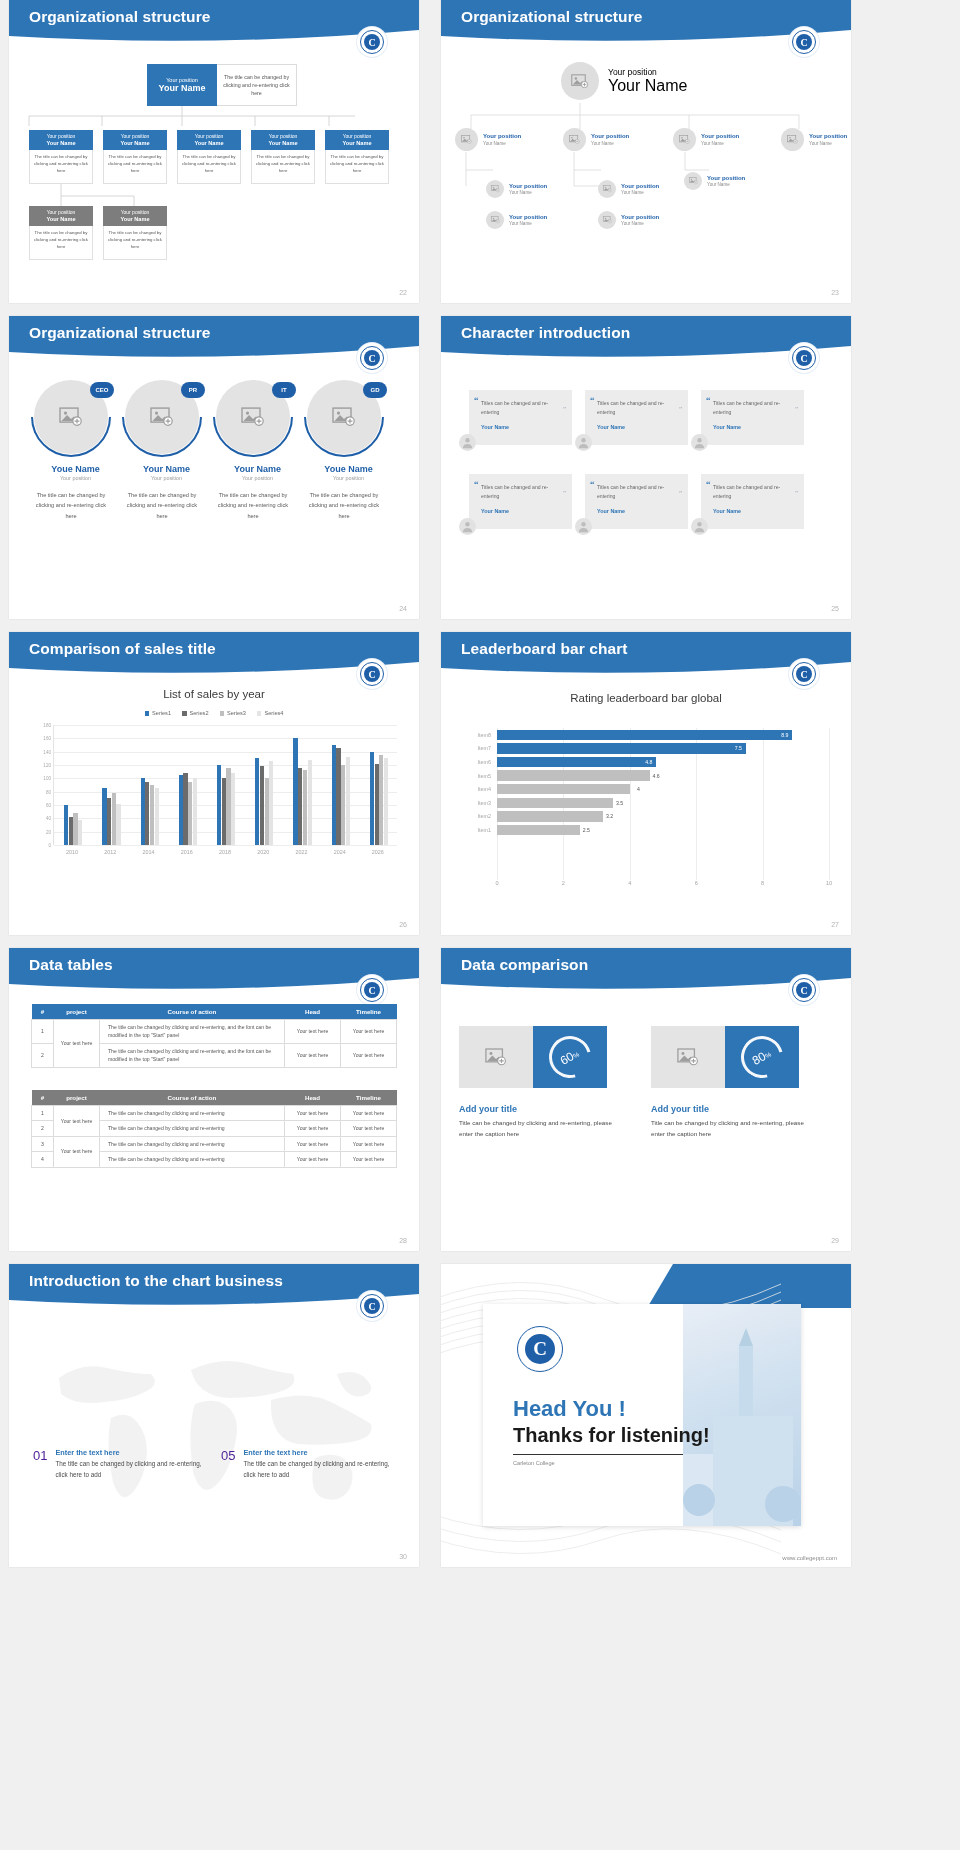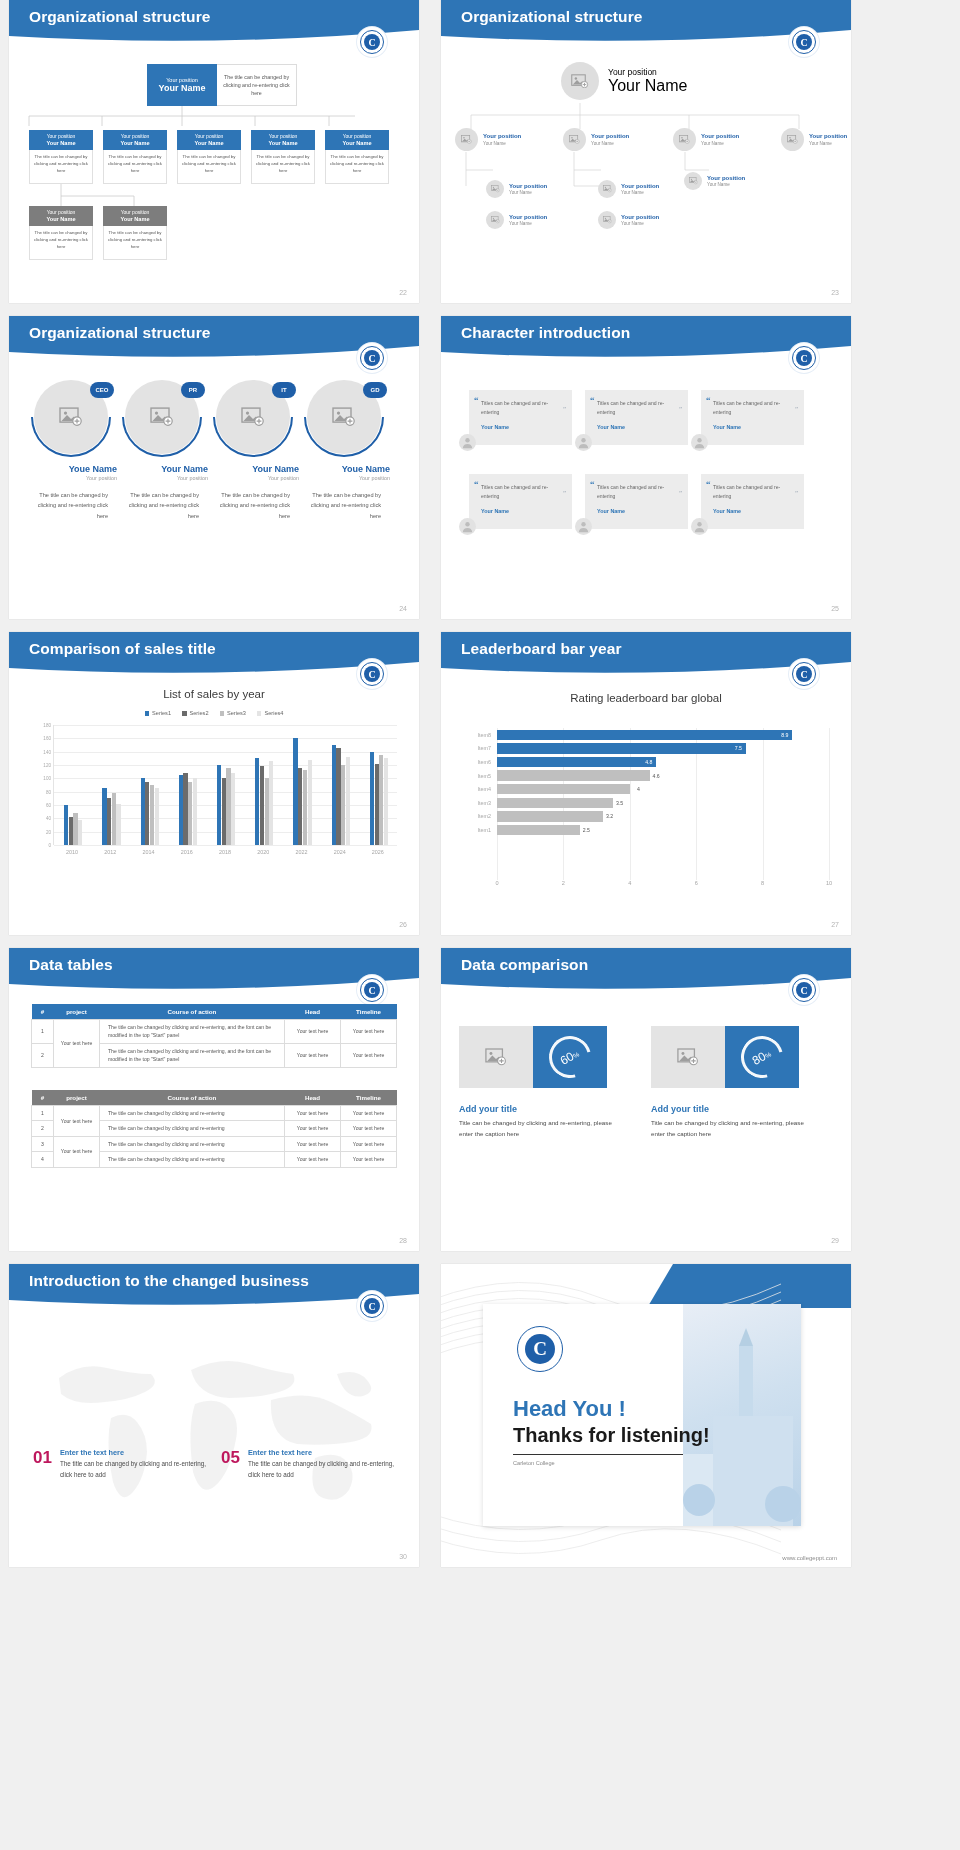--- a/index.html
+++ b/index.html
@@ -90,21 +90,21 @@
   
   .ph {
     border-radius:50%; background:#dedede; position:relative;
     display:flex;align-items:center;justify-content:center;
   }
   .ph svg{display:block}
   .s23 .lbl .p{font-size:6px;font-weight:bold;color:#1f5fa8;line-height:1.25}
   .s23 .lbl .n{font-size:4.6px;color:#8a8a8a}
 
   
-  .s24-col{position:absolute;width:92px;text-align:right}
+  .s24-col{position:absolute;width:92px;text-align:center}
   .s24-circ{position:relative;width:74px;height:74px;margin:0 auto}
   .s24-circ .big{width:74px;height:74px;border-radius:50%;background:#e3e3e3;
     display:flex;align-items:center;justify-content:center}
   .s24-circ .arc{position:absolute;inset:-3px;border-radius:50%;
     border:2.5px solid #1f5fa8;border-right-color:transparent;border-top-color:transparent;
     transform:rotate(-45deg)}
   .s24-circ .tag{
     position:absolute;right:-6px;top:2px;width:24px;height:16px;border-radius:8px;
     background:#1f5fa8;color:#fff;font-size:6px;font-weight:bold;
     display:flex;align-items:center;justify-content:center;
@@ -165,21 +165,21 @@
   .dc-pct{width:74px;height:62px;background:#2e75b6;display:flex;align-items:center;justify-content:center;position:relative}
   .dc-ring{width:42px;height:42px;border-radius:50%;border:3px solid rgba(255,255,255,.95);
     border-right-color:transparent;position:relative;display:flex;align-items:center;justify-content:center;
     transform:rotate(30deg)}
   .dc-val{position:absolute;color:#fff;font-size:12px;transform:rotate(-30deg)}
   .dc-val i{font-size:6.5px;font-style:normal}
   .dc-title{position:absolute;font-size:9px;font-weight:bold;color:#2e75b6}
   .dc-desc{position:absolute;font-size:6.2px;color:#4a4a4a;line-height:1.75;width:168px}
 
   
-  .num-big{font-size:17px;font-weight:bold;color:#be185d}
+  .num-big{font-size:13px;font-weight:normal;color:#4c1d95}
   .gb-h{font-size:7.3px;font-weight:bold;color:#2e75b6}
   .gb-p{font-size:6.3px;color:#4a4a4a;line-height:1.7;width:150px;margin-top:2px}
 
   
   .ty-card{position:absolute;left:42px;top:40px;width:318px;height:222px;background:#fff;
     box-shadow:0 1px 5px rgba(0,0,0,.14);overflow:hidden}
   .ty-photo{position:absolute;right:0;top:0;width:118px;height:222px;
     background:linear-gradient(160deg,#e8eef6,#cfe0ef 45%,#b9d2e8)}
   .ty-seal{position:absolute;left:34px;top:22px;width:46px;height:46px;border-radius:50%;
     border:1.6px solid #1f5fa8;display:flex;align-items:center;justify-content:center}
@@ -742,21 +742,21 @@
         </div>
       </div>
       <div class="pnum">26</div>
     </div>
     <div class="slide">
   <div class="hdr">
     <svg viewBox="0 0 410 46" preserveAspectRatio="none">
       <path d="M0,0 L410,0 L410,30 Q205,48 0,36 Z" fill="#2e75b6"></path>
     </svg>
   </div>
-  <div class="hdr-title">Leaderboard bar year</div>
+  <div class="hdr-title">Leaderboard bar chart</div>
 
   <div class="seal">
     <div class="ring">
           <div class="inner">C</div>
         </div>
   </div>
       <div class="chart-title" style="top:60px">Rating leaderboard bar global</div>
       <div class="barchart">
       <div class="bargrid">
           <i style="left:0%"></i>
@@ -979,21 +979,21 @@
         <div class="dc-title" style="left:210px;top:156px">Add your title</div>
         <div class="dc-desc" style="left:210px;top:170px">Title can be changed by clicking and re-entering, please enter the caption here</div>
       <div class="pnum">29</div>
     </div>
     <div class="slide">
   <div class="hdr">
     <svg viewBox="0 0 410 46" preserveAspectRatio="none">
       <path d="M0,0 L410,0 L410,30 Q205,48 0,36 Z" fill="#2e75b6"></path>
     </svg>
   </div>
-  <div class="hdr-title">Introduction to the changed business</div>
+  <div class="hdr-title">Introduction to the chart business</div>
 
   <div class="seal">
     <div class="ring">
           <div class="inner">C</div>
         </div>
   </div>
       <svg style="position:absolute;left:10px;top:62px;width:390px;height:200px;opacity:.5" viewBox="0 0 390 200">
     <g fill="#e6e6e6">
       <path d="M40 52 q22-16 48-10 t44 6 q10 10-6 18 t-40 10 q-30 4-44-8z"></path>
       <path d="M92 92 q16-8 26 4 t10 30 q-2 26-14 40 t-20-10 q-8-38-2-64z"></path>

